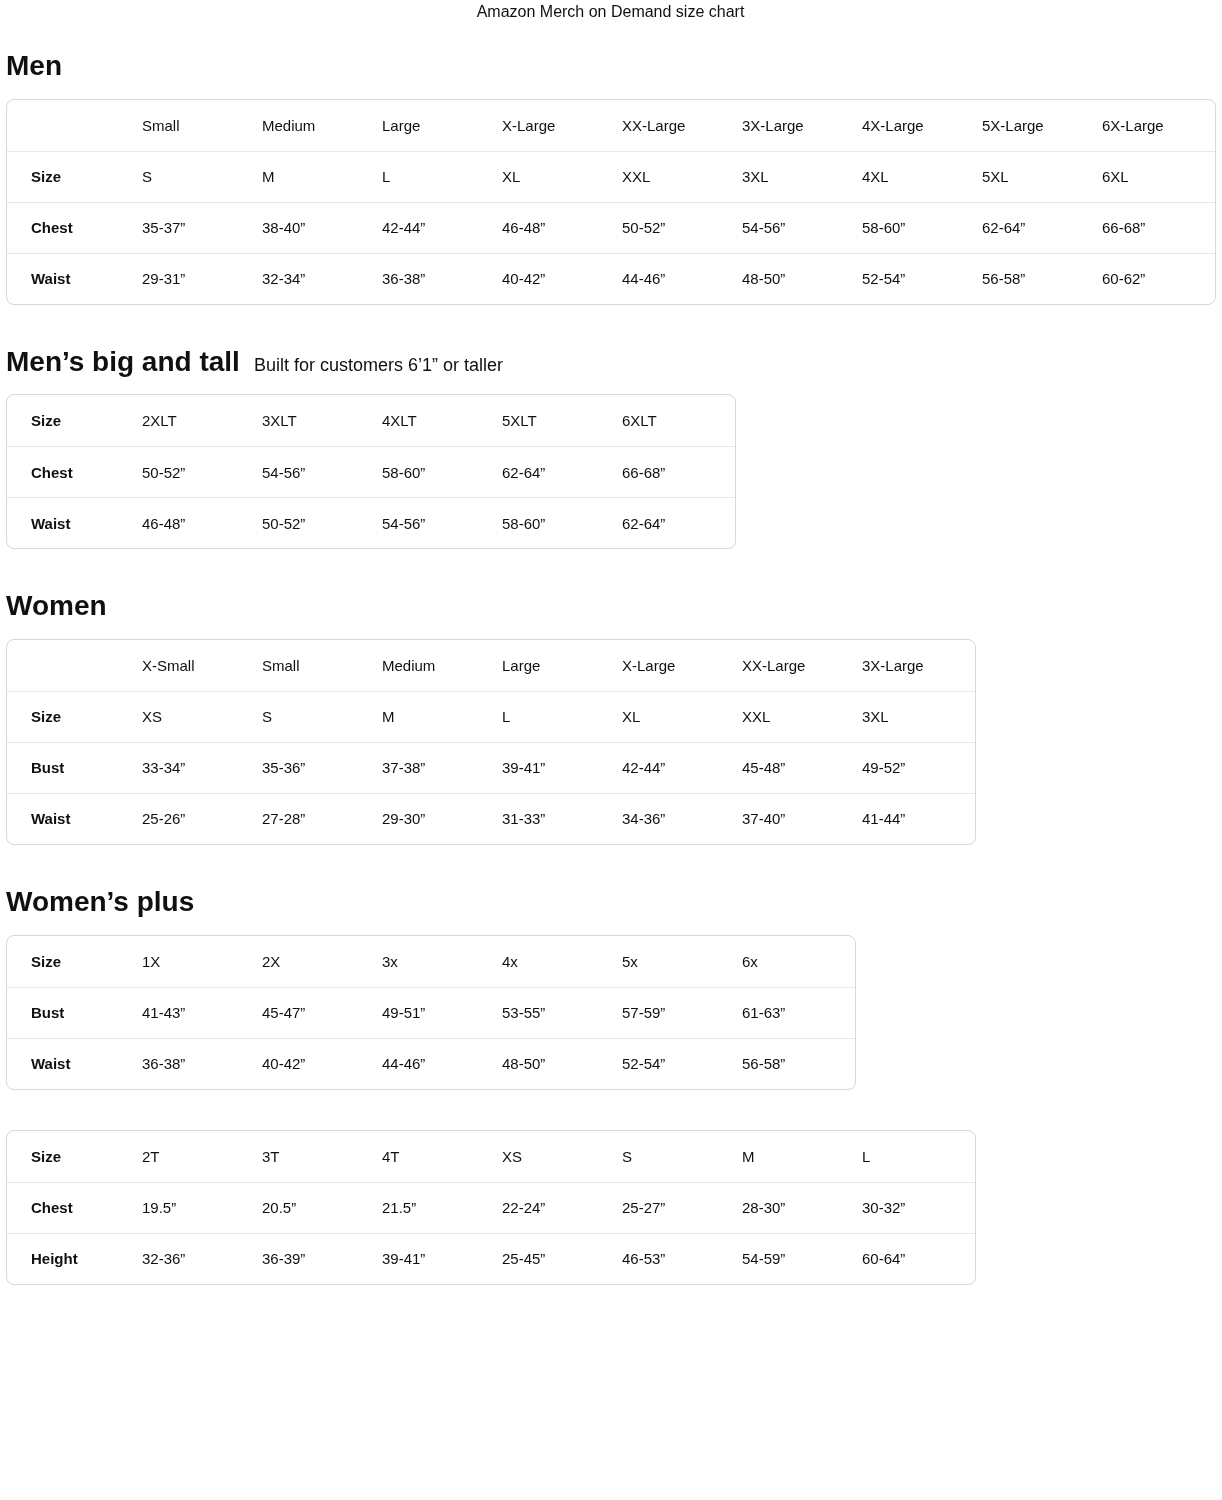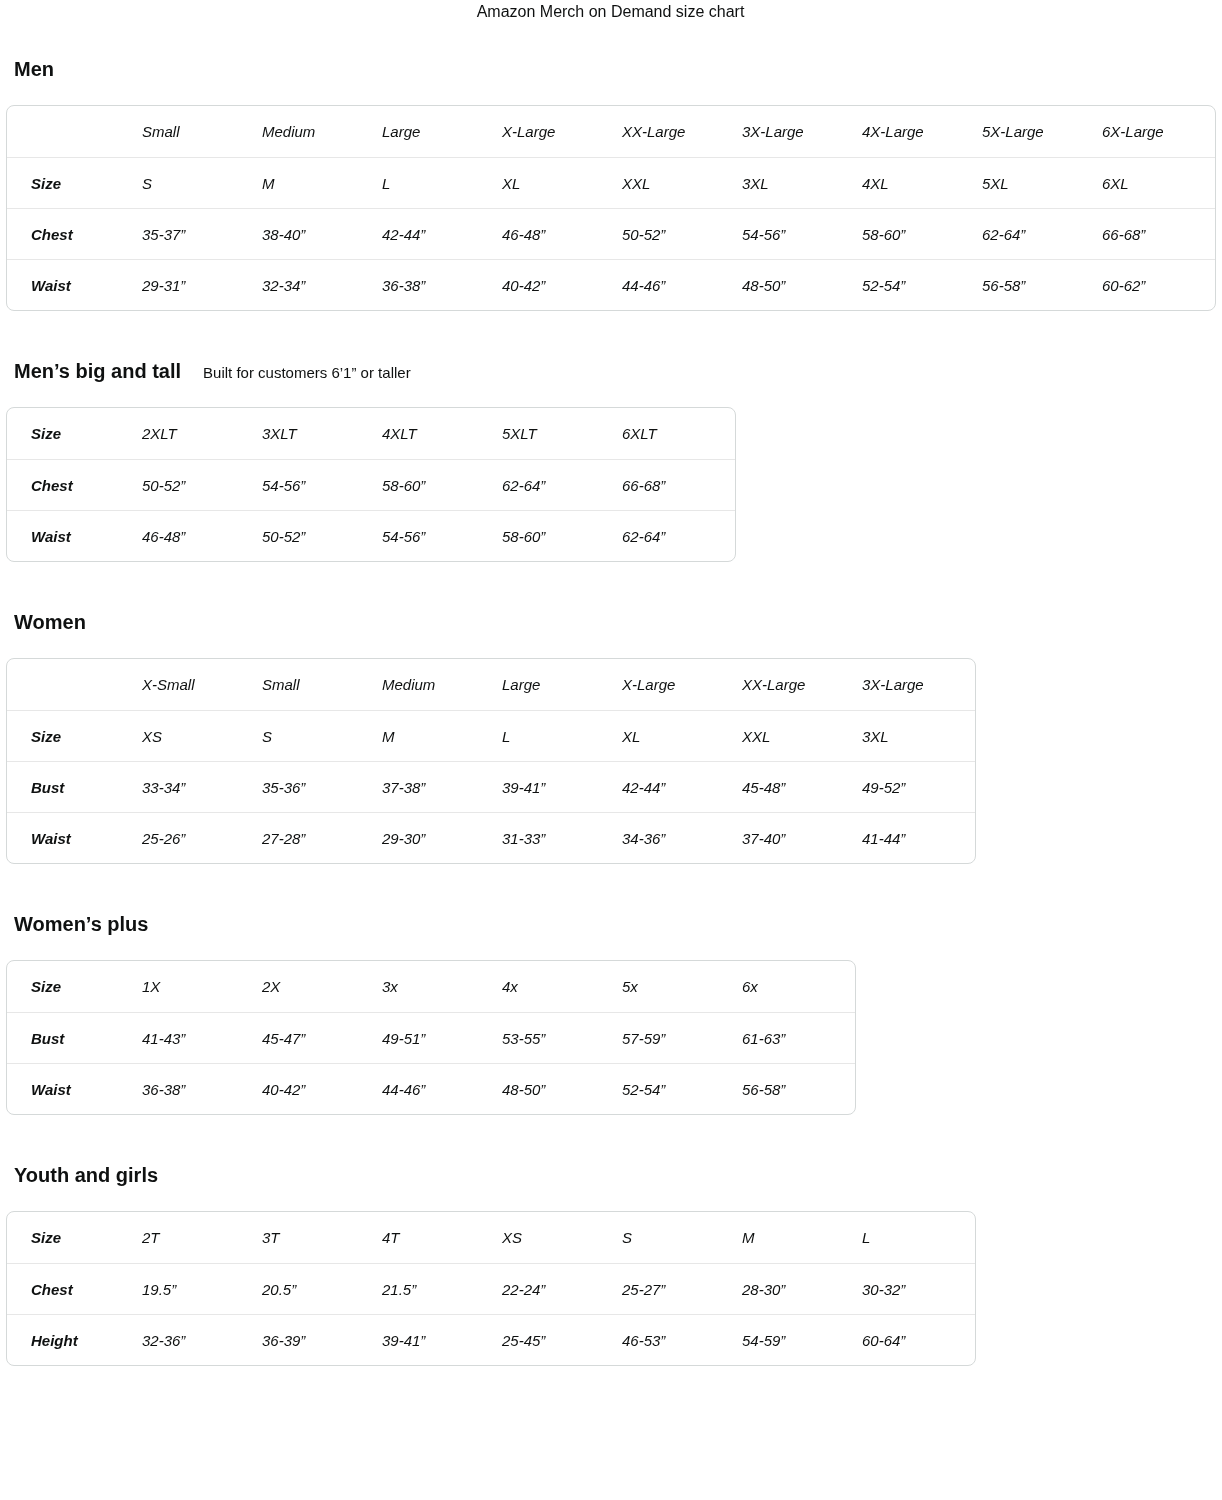--- a/index.html
+++ b/index.html
@@ -25,37 +25,36 @@
   }
   .section{margin-bottom:40px;}
   .section:last-child{margin-bottom:0;}
   .heading-row{
     display:flex;
     align-items:baseline;
     gap:14px;
     margin:0 0 16px 0;
   }
   .section-heading{
-    font-size:20px;
+    font-size:28px;
     font-weight:700;
     line-height:1.2;
-    margin:8px;
+    margin:0;
   }
   .section-subtitle{
-    font-size:15px;
+    font-size:18px;
     font-weight:400;
   }
   table.size-table{
     border-collapse:separate;
     border-spacing:0;
     border:1px solid var(--border);
     border-radius:8px;
     table-layout:fixed;
     background:var(--bg);
-    font-style:italic;
   }
   table.size-table th,
   table.size-table td{
     font-size:15px;
     font-weight:400;
     text-align:left;
     vertical-align:middle;
     height:51px;
     padding:0 6px 0 7px;
     color:var(--text);
@@ -286,23 +285,20 @@
             <td>40-42”</td>
             <td>44-46”</td>
             <td>48-50”</td>
             <td>52-54”</td>
             <td>56-58”</td>
           </tr>
         </tbody>
       </table>
     </section>
     <section class="section">
-      <div class="heading-row">
-        <h2 class="section-heading">Youth and girls</h2>
-      </div>
       <table class="size-table" style="width:968px">
         <colgroup>
           <col style="width:128px">
           <col style="width:120px">
           <col style="width:120px">
           <col style="width:120px">
           <col style="width:120px">
           <col style="width:120px">
           <col style="width:120px">
           <col style="width:120px">

